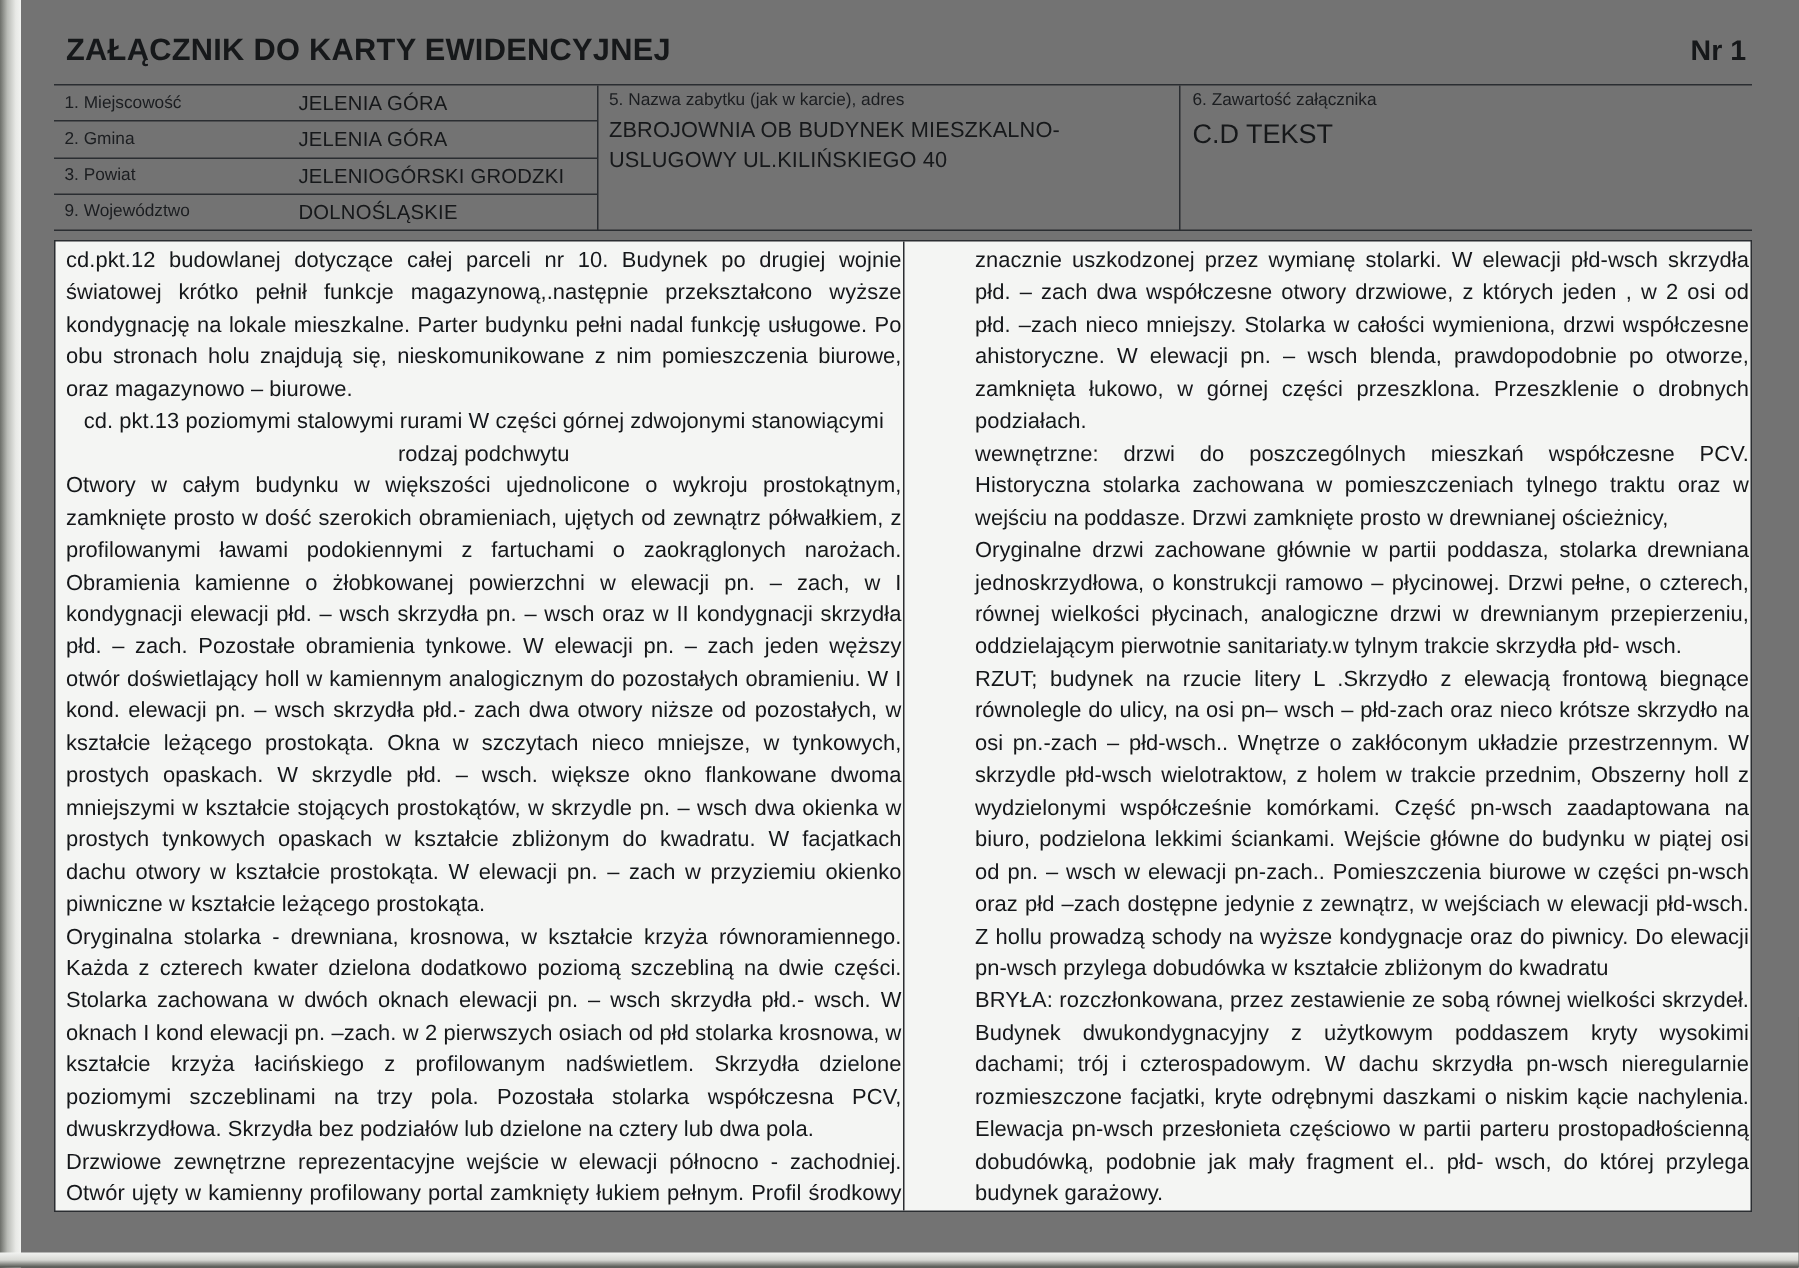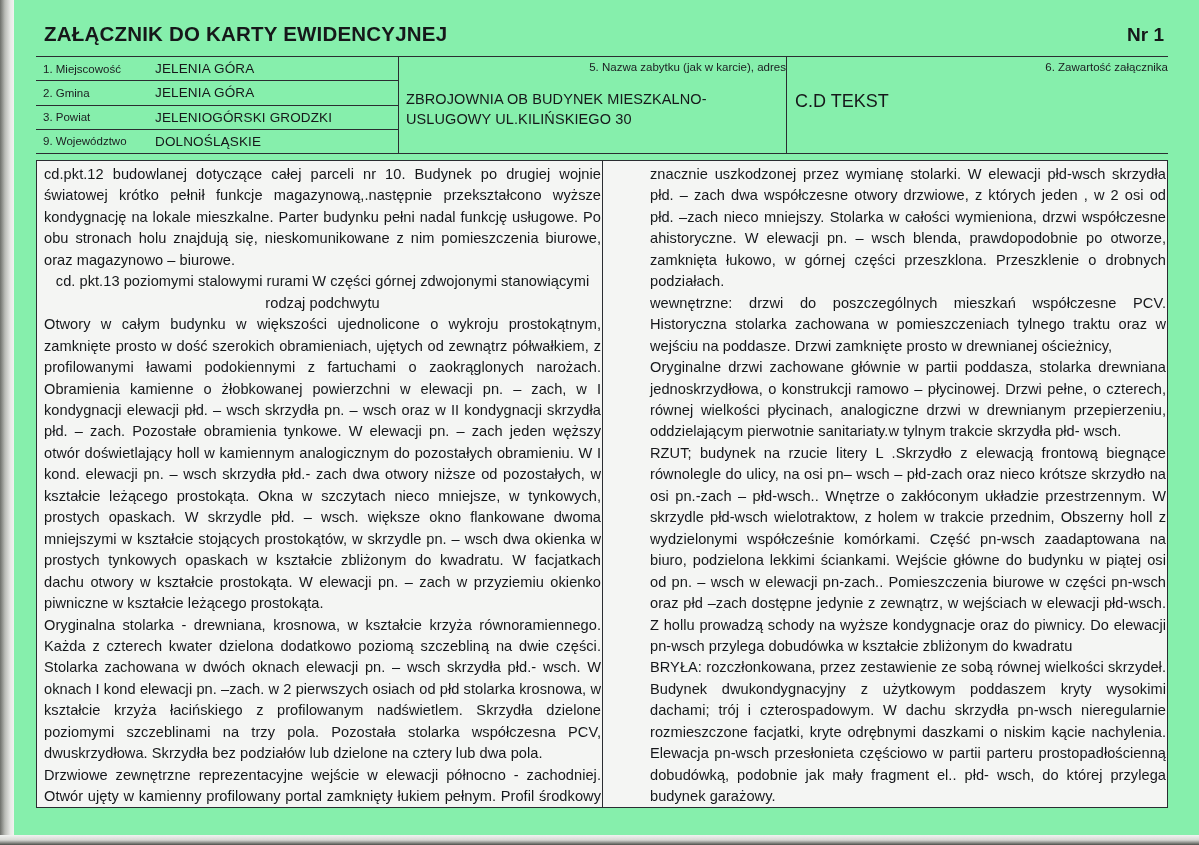--- a/index.html
+++ b/index.html
@@ -12,21 +12,21 @@
     height: 845px;
     overflow: hidden;
     font-family: "Liberation Sans", sans-serif;
   }
 
   .page {
     position: absolute;
     left: 0; top: 0;
     width: 1199px;
     height: 845px;
-    background: #86efac;
+    background: #737373;
     box-sizing: border-box;
   }
   
   .scan-edge-left {
     position: absolute;
     left: 0; top: 0;
     width: 14px; height: 845px;
     background: linear-gradient(to right, #6d6f6a 0%, #b9bbb6 35%, #e8e9e6 75%, #f2f3f1 100%);
   }
   .scan-edge-bottom {
@@ -93,38 +93,38 @@
     padding: 4px 0 0 8px;
   }
 
   .hfield {
     display: flex;
     align-items: center;
     height: 24.25px;
     border-bottom: 1.2px solid #2a2d31;
     box-sizing: border-box;
     padding-left: 7px;
+    gap: 44px;
   }
   .hfield-label {
     font-size: 11.5px;
     color: #1b1d20;
     width: 112px;
     flex: none;
   }
   .hfield-value {
     font-size: 13.5px;
     color: #16181a;
     letter-spacing: 0.15px;
   }
 
   .hcol-caption {
     font-size: 11.5px;
     color: #1b1d20;
-    margin-bottom: 17px;
-    text-align: right;
+    margin-bottom: 5px;
   }
   .hcol-value {
     font-size: 14.5px;
     color: #16181a;
     line-height: 1.35;
     letter-spacing: 0.1px;
   }
   .hcol-value-sm {
     font-size: 18px;
     color: #16181a;
@@ -198,21 +198,21 @@
           <span class="hfield-value">JELENIOGÓRSKI GRODZKI</span>
         </div>
         <div class="hfield">
           <span class="hfield-label">9. Województwo</span>
           <span class="hfield-value">DOLNOŚLĄSKIE</span>
         </div>
       </div>
 
       <div class="hcol-mid">
         <div class="hcol-caption">5. Nazwa zabytku (jak w karcie), adres</div>
-        <div class="hcol-value">ZBROJOWNIA OB BUDYNEK MIESZKALNO-USLUGOWY UL.KILIŃSKIEGO 30</div>
+        <div class="hcol-value">ZBROJOWNIA OB BUDYNEK MIESZKALNO-USLUGOWY UL.KILIŃSKIEGO 40</div>
       </div>
 
       <div class="hcol-right">
         <div class="hcol-caption">6. Zawartość załącznika</div>
         <div class="hcol-value-sm">C.D TEKST</div>
       </div>
 
     </div>
 
     <div class="body-frame">

